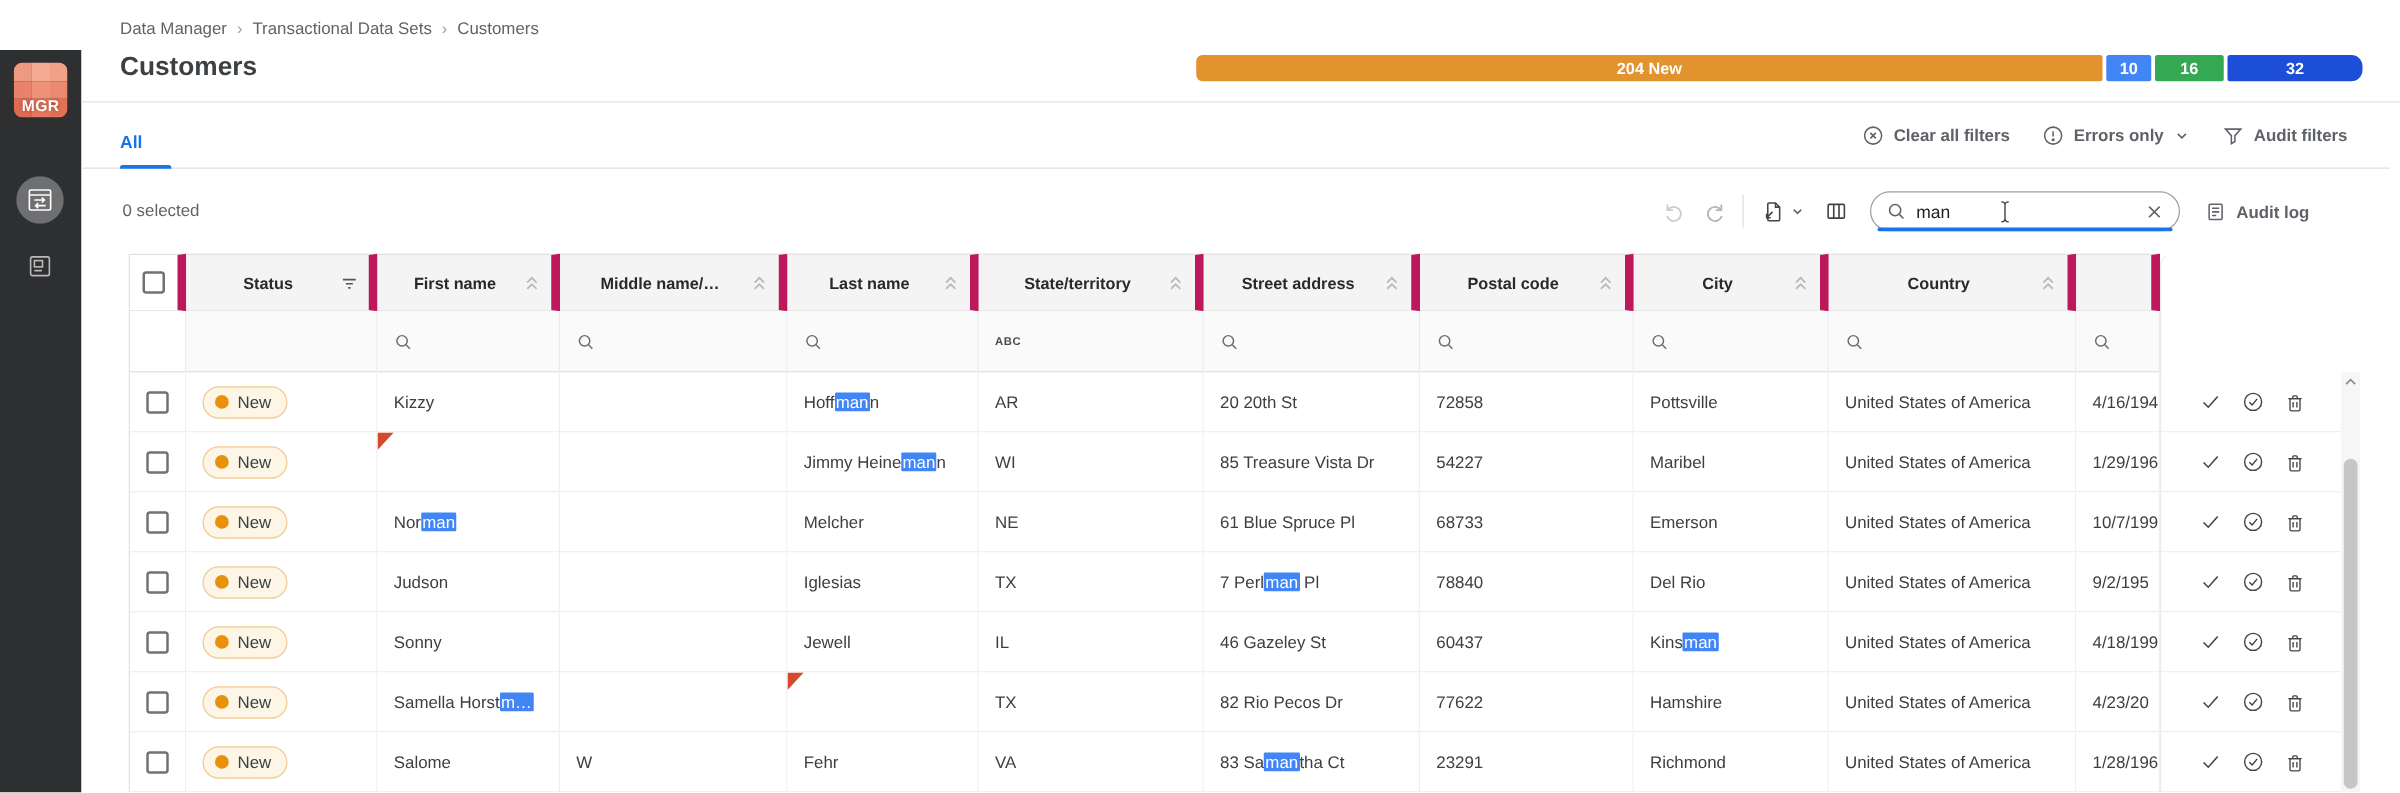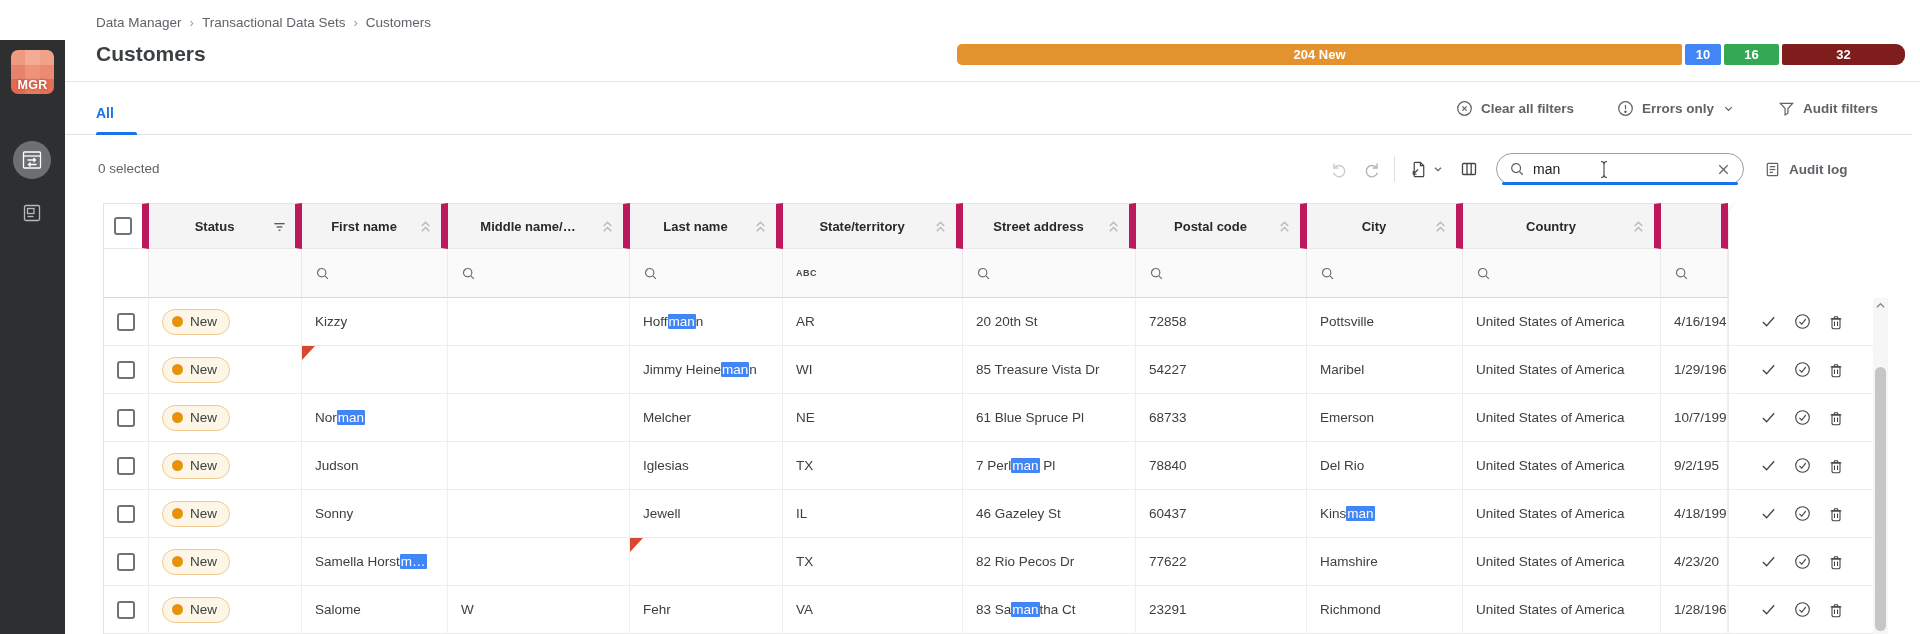--- a/index.html
+++ b/index.html
@@ -36,21 +36,21 @@
 
   .hr1 { position:absolute; left:65px; top:81px; right:0; height:1px; background:#e4e4e4; }
 
   
   .tabrow { position:absolute; left:65px; top:82px; right:0; height:53px; }
   .tabline { position:absolute; left:0; right:8px; top:52px; height:1px; background:#e1e1e1; }
   .tab { position:absolute; left:31px; top:0; height:53px; display:flex; align-items:center; padding-top:8px;
          color:#1a73e8; font-weight:700; font-size:14px; cursor:pointer; }
   .tab-underline { position:absolute; left:31px; top:50px; width:41px; height:3px; background:#1a73e8;
                    border-radius:2px 2px 0 0; }
-  .tab-actions { position:absolute; right:42px; top:0; height:53px; display:flex; align-items:center; gap:43px; }
+  .tab-actions { position:absolute; right:42px; top:0; height:53px; display:flex; align-items:center; gap:26px; }
   .tact { display:flex; align-items:center; gap:8px; font-size:13.5px; font-weight:700; color:#5f6368; cursor:pointer; }
 
   
   .toolbar { position:absolute; left:65px; top:135px; right:0; height:68px; }
   .selected-count { position:absolute; left:33px; top:26px; font-size:13.5px; color:#5f6368; }
   .tb-right { position:absolute; left:1264px; top:0; height:68px; display:flex; align-items:center; }
   .tb-btn { background:none; border:none; display:flex; align-items:center; cursor:pointer; padding:0; }
   .vdiv { width:1px; height:26px; background:#e0e0e0; }
   .gap15 { width:15px; } .gap12 { width:12px; } .gap14 { width:14px; } .gap16 { width:16px; }
   .gap18 { width:18px; } .gap20 { width:20px; } .gap4 { width:4px; } .gap8 { width:8px; }
@@ -145,21 +145,21 @@
       <span class="bc-sep">›</span>
       <span class="bc-item">Transactional Data Sets</span>
       <span class="bc-sep">›</span>
       <span class="bc-item">Customers</span>
     </nav>
   <h1 class="page-title">Customers</h1>
   <div class="statusbar" id="statusbar">
       <div class="seg first" style="width: 725px; background: rgb(226, 147, 45);">204 New</div>
       <div class="seg" style="width: 36px; background: rgb(66, 133, 244);">10</div>
       <div class="seg" style="width: 55px; background: rgb(52, 168, 83);">16</div>
-      <div class="seg last" style="width: 123px; background: #7f1d1d;">32</div>
+      <div class="seg last" style="width: 108px; background: #1d4ed8;">32</div>
     </div>
   <div class="hr1"></div>
 
   <div class="tabrow">
     <div class="tabline"></div>
     <div class="tab">All</div>
     <div class="tab-underline"></div>
     <div class="tab-actions">
       <div class="tact">
         <span class="icn">

